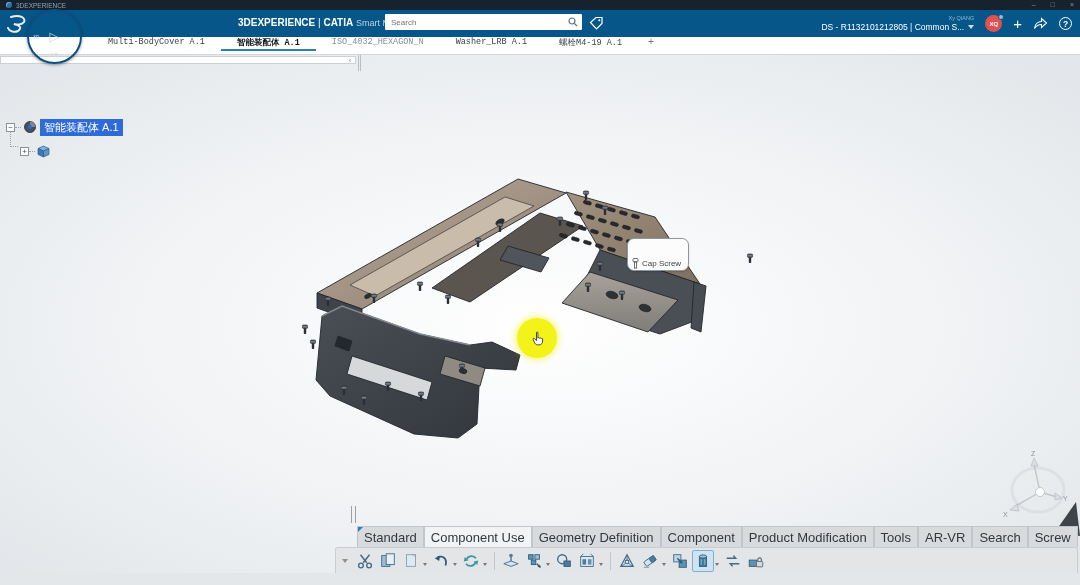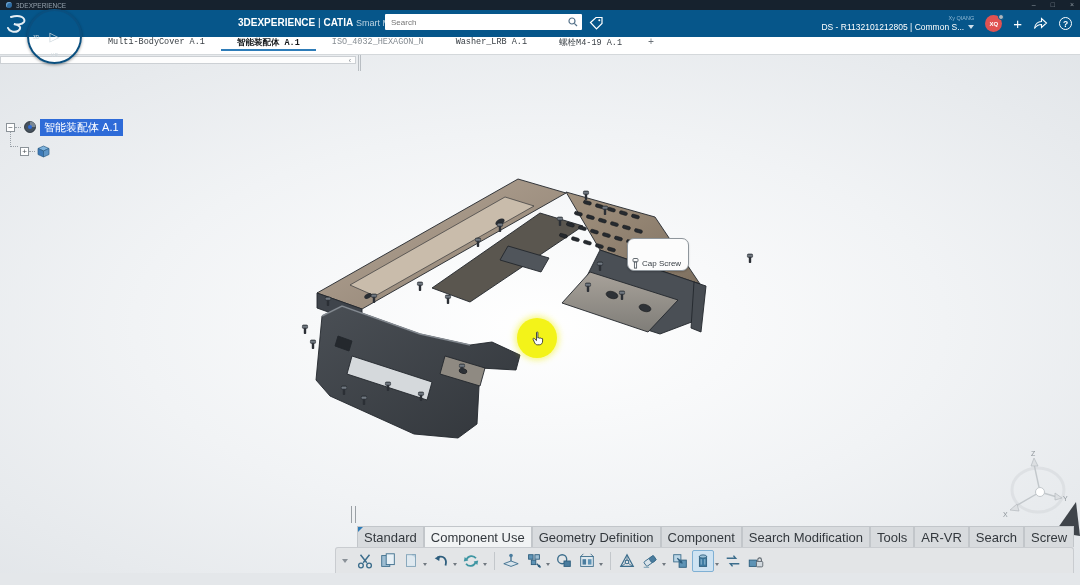--- a/index.html
+++ b/index.html
@@ -379,21 +379,21 @@
       </svg>
     </div>
 
     <div class="dock">
       <div class="dock-handle"></div>
       <div class="ribbon-tabs">
         <div class="rtab first">Standard</div>
         <div class="rtab active">Component Use</div>
         <div class="rtab">Geometry Definition</div>
         <div class="rtab">Component</div>
-        <div class="rtab">Search Modification</div>
+        <div class="rtab">Product Modification</div>
         <div class="rtab">Tools</div>
         <div class="rtab">AR-VR</div>
         <div class="rtab">Search</div>
         <div class="rtab">Screw</div>
       </div>
       <div class="toolbar">
         <span class="tb-collapse"></span>
         <span class="tool">
           <svg width="18" height="18" viewBox="0 0 20 20">
             <path d="M5 3l7 9M15 3l-7 9" stroke="#3c6d8c" stroke-width="1.6" fill="none"></path>

